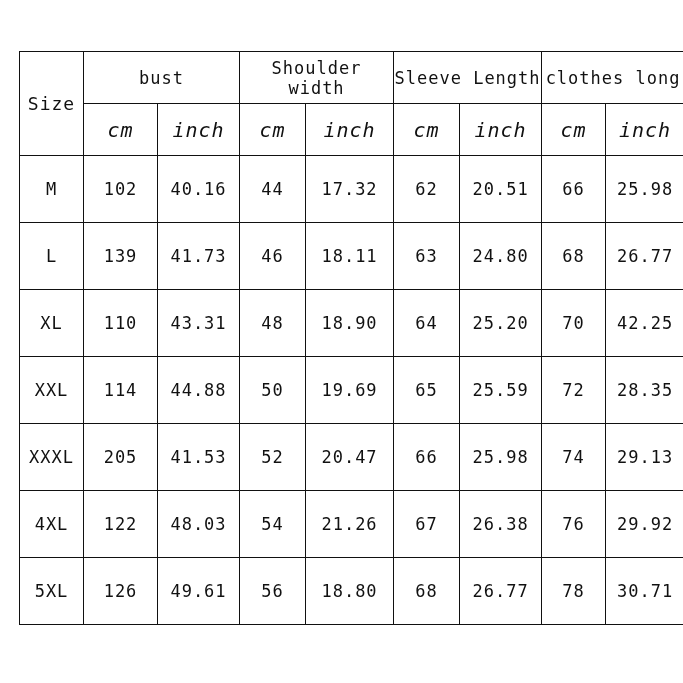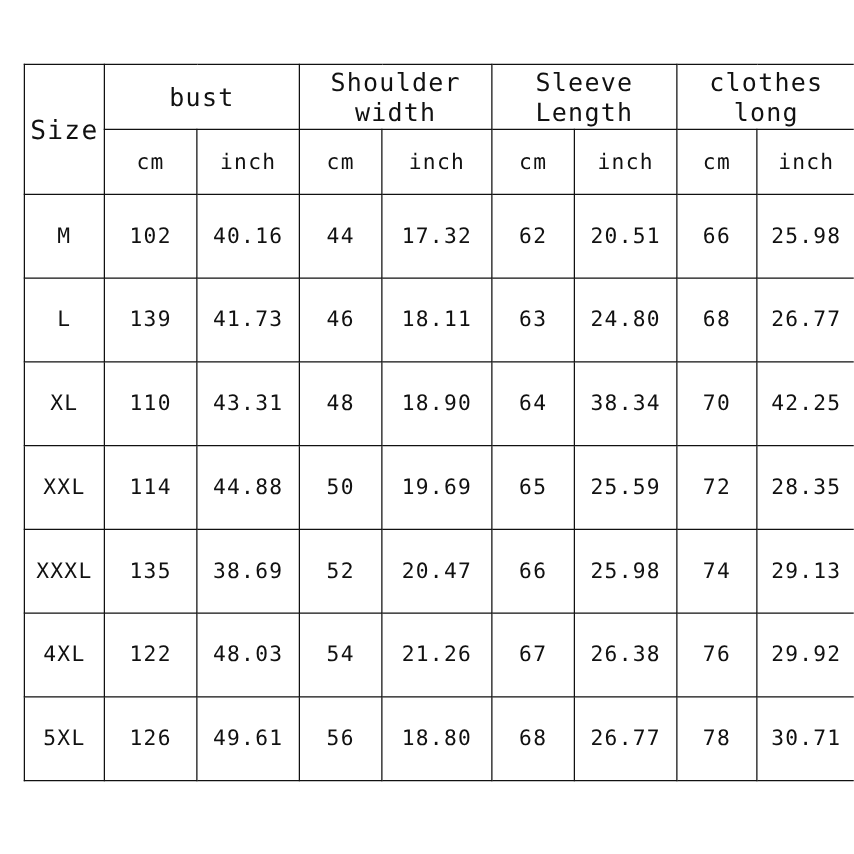--- a/index.html
+++ b/index.html
@@ -52,32 +52,33 @@
   col.c-unit-f { width: 82px; }
   col.c-unit-g { width: 64px; }
   col.c-unit-h { width: 79px; }
 
   .head-group {
     height: 51px;
     font-size: 17px;
   }
   .head-unit {
     height: 51px;
-    font-size: 17px;
+    font-size: 20px;
+    font-style: italic;
   }
   .size-cell {
     height: 102px;
-    font-size: 21px;
+    font-size: 18px;
   }
   .data-row td {
     height: 66px;
     font-size: 17px;
   }
   .grp-label {
-    font-size: 20px;
+    font-size: 17px;
   }
 </style>
 </head>
 <body>
 
 <div class="page">
   <div class="table-wrap">
     <table class="size-chart">
       <colgroup>
         <col class="c-size">
@@ -131,39 +132,39 @@
           <td>68</td>
           <td>26.77</td>
         </tr>
         <tr class="data-row">
           <td>XL</td>
           <td>110</td>
           <td>43.31</td>
           <td>48</td>
           <td>18.90</td>
           <td>64</td>
-          <td>38.34</td>
+          <td>25.20</td>
           <td>70</td>
           <td>42.25</td>
         </tr>
         <tr class="data-row">
           <td>XXL</td>
           <td>114</td>
           <td>44.88</td>
           <td>50</td>
           <td>19.69</td>
           <td>65</td>
           <td>25.59</td>
           <td>72</td>
           <td>28.35</td>
         </tr>
         <tr class="data-row">
           <td>XXXL</td>
-          <td>135</td>
-          <td>38.69</td>
+          <td>205</td>
+          <td>41.53</td>
           <td>52</td>
           <td>20.47</td>
           <td>66</td>
           <td>25.98</td>
           <td>74</td>
           <td>29.13</td>
         </tr>
         <tr class="data-row">
           <td>4XL</td>
           <td>122</td>

